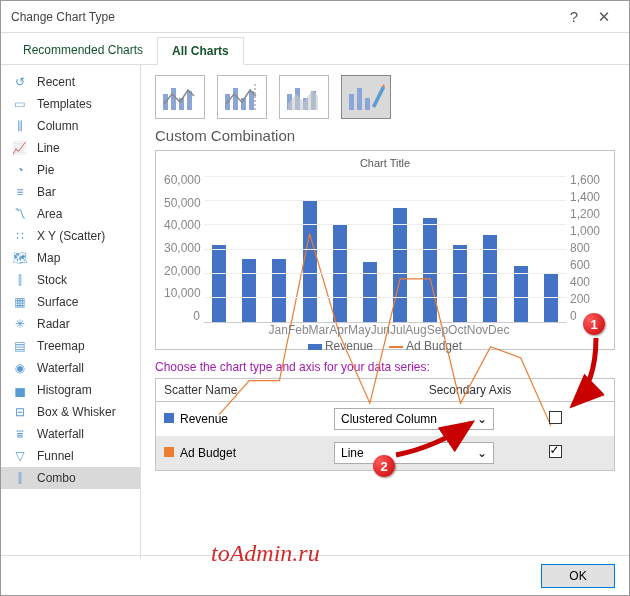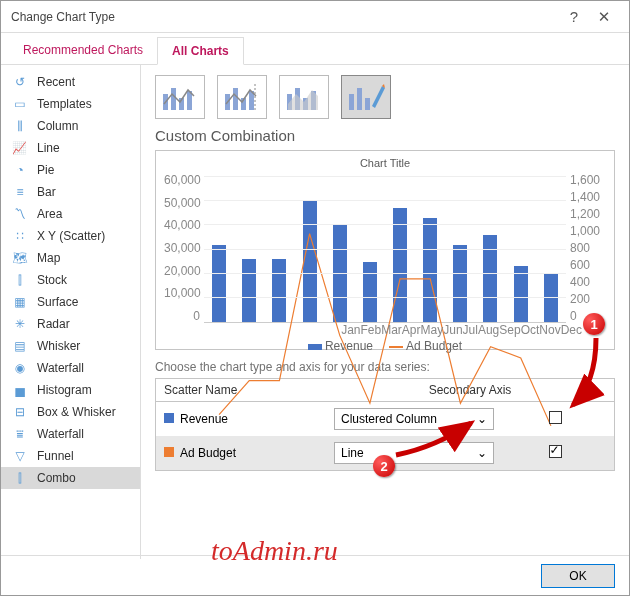--- a/index.html
+++ b/index.html
@@ -3,21 +3,21 @@
 <meta charset="utf-8">
 <style>
 * { box-sizing: border-box; margin: 0; padding: 0; font-family: "Segoe UI", Tahoma, sans-serif; font-size: 12px; }
 body { background: #fff; width: 630px; height: 596px; border: 1px solid #999; position: relative; }
 
 .titlebar { display: flex; align-items: center; height: 32px; padding: 0 10px; border-bottom: 1px solid #ddd; }
 .titlebar .title { flex: 1; color: #444; }
 .titlebar .tbtn { width: 30px; text-align: center; color: #555; font-size: 15px; cursor: default; }
 
 .tabs { display: flex; padding: 4px 8px 0 8px; border-bottom: 1px solid #ddd; }
-.tab { padding: 6px 14px; color: #be185d; cursor: default; }
+.tab { padding: 6px 14px; color: #14532d; cursor: default; }
 .tab.active { border: 1px solid #ddd; border-bottom: 1px solid #fff; margin-bottom: -1px; background: #fff; font-weight: bold; }
 
 .content { display: flex; height: calc(596px - 32px - 30px - 40px); }
 
 .sidebar { width: 140px; border-right: 1px solid #ddd; padding-top: 6px; }
 .side-item { display: flex; align-items: center; gap: 8px; padding: 4px 10px; color: #333; cursor: default; }
 .side-item.selected { background: #d9d9d9; }
 .side-item .icon { width: 18px; height: 14px; display: flex; align-items: center; justify-content: center; }
 
 .main { flex: 1; padding: 10px 14px 4px 14px; position: relative; overflow: hidden; }
@@ -32,46 +32,46 @@
 .chart-title { text-align: center; color: #595959; font-size: 11px; margin-bottom: 4px; }
 .chart-area { position: relative; height: 150px; }
 .y-axis, .y2-axis { position: absolute; top: 0; bottom: 0; width: 36px; display: flex; flex-direction: column; justify-content: space-between; color: #888; font-size: 9px; }
 .y-axis { left: 0; text-align: right; }
 .y2-axis { right: 0; text-align: left; }
 .plot { position: absolute; left: 40px; right: 40px; top: 4px; bottom: 0; border-bottom: 1px solid #ccc; }
 .gridline { position: absolute; left: 0; right: 0; border-top: 1px solid #eee; }
 .bars { position: absolute; inset: 0; display: flex; align-items: flex-end; justify-content: space-around; }
 .bar { width: 14px; background: #4472c4; }
 .line-svg { position: absolute; inset: 0; }
-.x-labels { position: absolute; left: 40px; right: 24px; bottom: -14px; display: flex; justify-content: flex-end; color: #888; font-size: 9px; }
+.x-labels { position: absolute; left: 40px; right: 32px; bottom: -14px; display: flex; justify-content: center; color: #888; font-size: 9px; }
 .legend { display: flex; justify-content: center; gap: 16px; margin-top: 16px; font-size: 9px; color: #666; align-items: center; }
 .legend .sw { width: 14px; height: 6px; display: inline-block; vertical-align: middle; margin-right: 3px; }
 
-.instr { margin-top: 10px; color: #737373; }
+.instr { margin-top: 10px; color: #a21caf; }
 
 .series-grid { border: 1px solid #c5c5c5; margin-top: 4px; }
 .series-head { display: flex; font-size: 11px; color: #333; border-bottom: 1px solid #c5c5c5; }
 .series-head > div { padding: 4px 8px; }
 .col-name { width: 170px; }
 .col-type { width: 170px; }
 .col-axis { flex: 1; text-align: center; }
 .series-row { display: flex; align-items: center; padding: 6px 8px; }
 .series-row.alt { background: #e8e8e8; }
 .series-row .sw { width: 10px; height: 10px; display: inline-block; margin-right: 6px; }
 .combo-select { width: 160px; height: 22px; border: 1px solid #adadad; background: #fff; display: flex; align-items: center; justify-content: space-between; padding: 0 6px; cursor: default; gap: 23px; }
 .chk { width: 13px; height: 13px; border: 1px solid #333; display: inline-block; background: #fff; position: relative; }
 .chk.checked::after { content: "✓"; position: absolute; top: -3px; left: 0; font-size: 12px; }
 
 .footer { position: absolute; bottom: 0; left: 0; right: 0; height: 40px; border-top: 1px solid #ddd; display: flex; align-items: center; justify-content: flex-end; padding: 0 14px; gap: 12px; }
 .btn { min-width: 74px; height: 24px; border: 1px solid #adadad; background: #e1e1e1; display: flex; align-items: center; justify-content: center; cursor: default; }
 .btn.primary { border: 1px solid #0078d7; }
 
 .callout { position: absolute; width: 22px; height: 22px; border-radius: 50%; background: radial-gradient(circle at 30% 30%, #ff5b5b, #c80000); color: #fff; font-weight: bold; display: flex; align-items: center; justify-content: center; font-size: 13px; box-shadow: 1px 1px 2px rgba(0,0,0,.4); }
 .arrow { position: absolute; }
-.watermark { position: absolute; bottom: 28px; left: 210px; font-family: "Comic Sans MS", cursive; font-size: 28px; color: #d42a2a; font-style: italic; pointer-events: none; margin-top: 33px; }
+.watermark { position: absolute; bottom: 28px; left: 210px; font-family: "Comic Sans MS", cursive; font-size: 24px; color: #d42a2a; font-style: italic; pointer-events: none; margin-top: 33px; }
 </style>
 </head>
 <body>
 
 <div class="titlebar">
   <span class="title">Change Chart Type</span>
   <span class="tbtn">?</span>
   <span class="tbtn">✕</span>
 </div>
 
@@ -126,21 +126,21 @@
       <div class="side-item">
         <span class="icon" style="color:#5b9bd5">▦</span>
         <span>Surface</span>
       </div>
       <div class="side-item">
         <span class="icon" style="color:#5b9bd5">✳</span>
         <span>Radar</span>
       </div>
       <div class="side-item">
         <span class="icon" style="color:#5b9bd5">▤</span>
-        <span>Whisker</span>
+        <span>Treemap</span>
       </div>
       <div class="side-item">
         <span class="icon" style="color:#5b9bd5">◉</span>
         <span>Waterfall</span>
       </div>
       <div class="side-item">
         <span class="icon" style="color:#5b9bd5">▅</span>
         <span>Histogram</span>
       </div>
       <div class="side-item">

